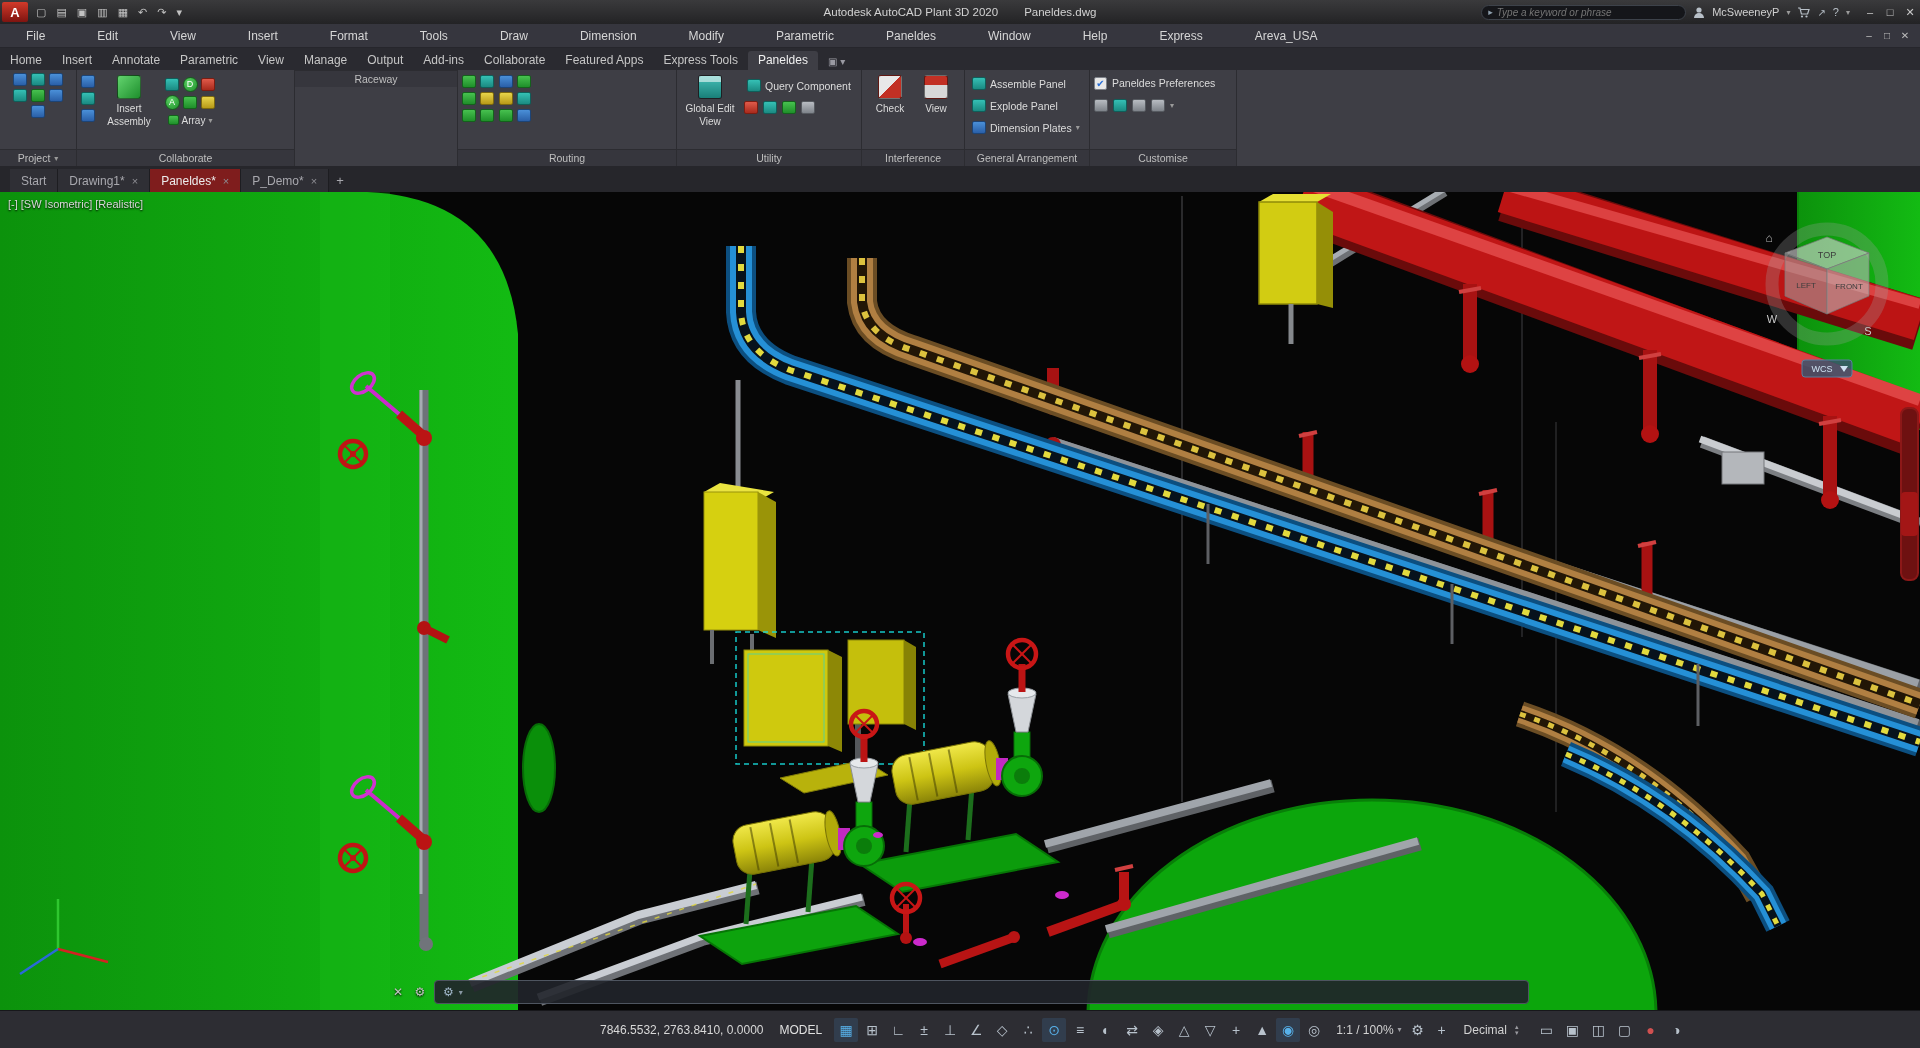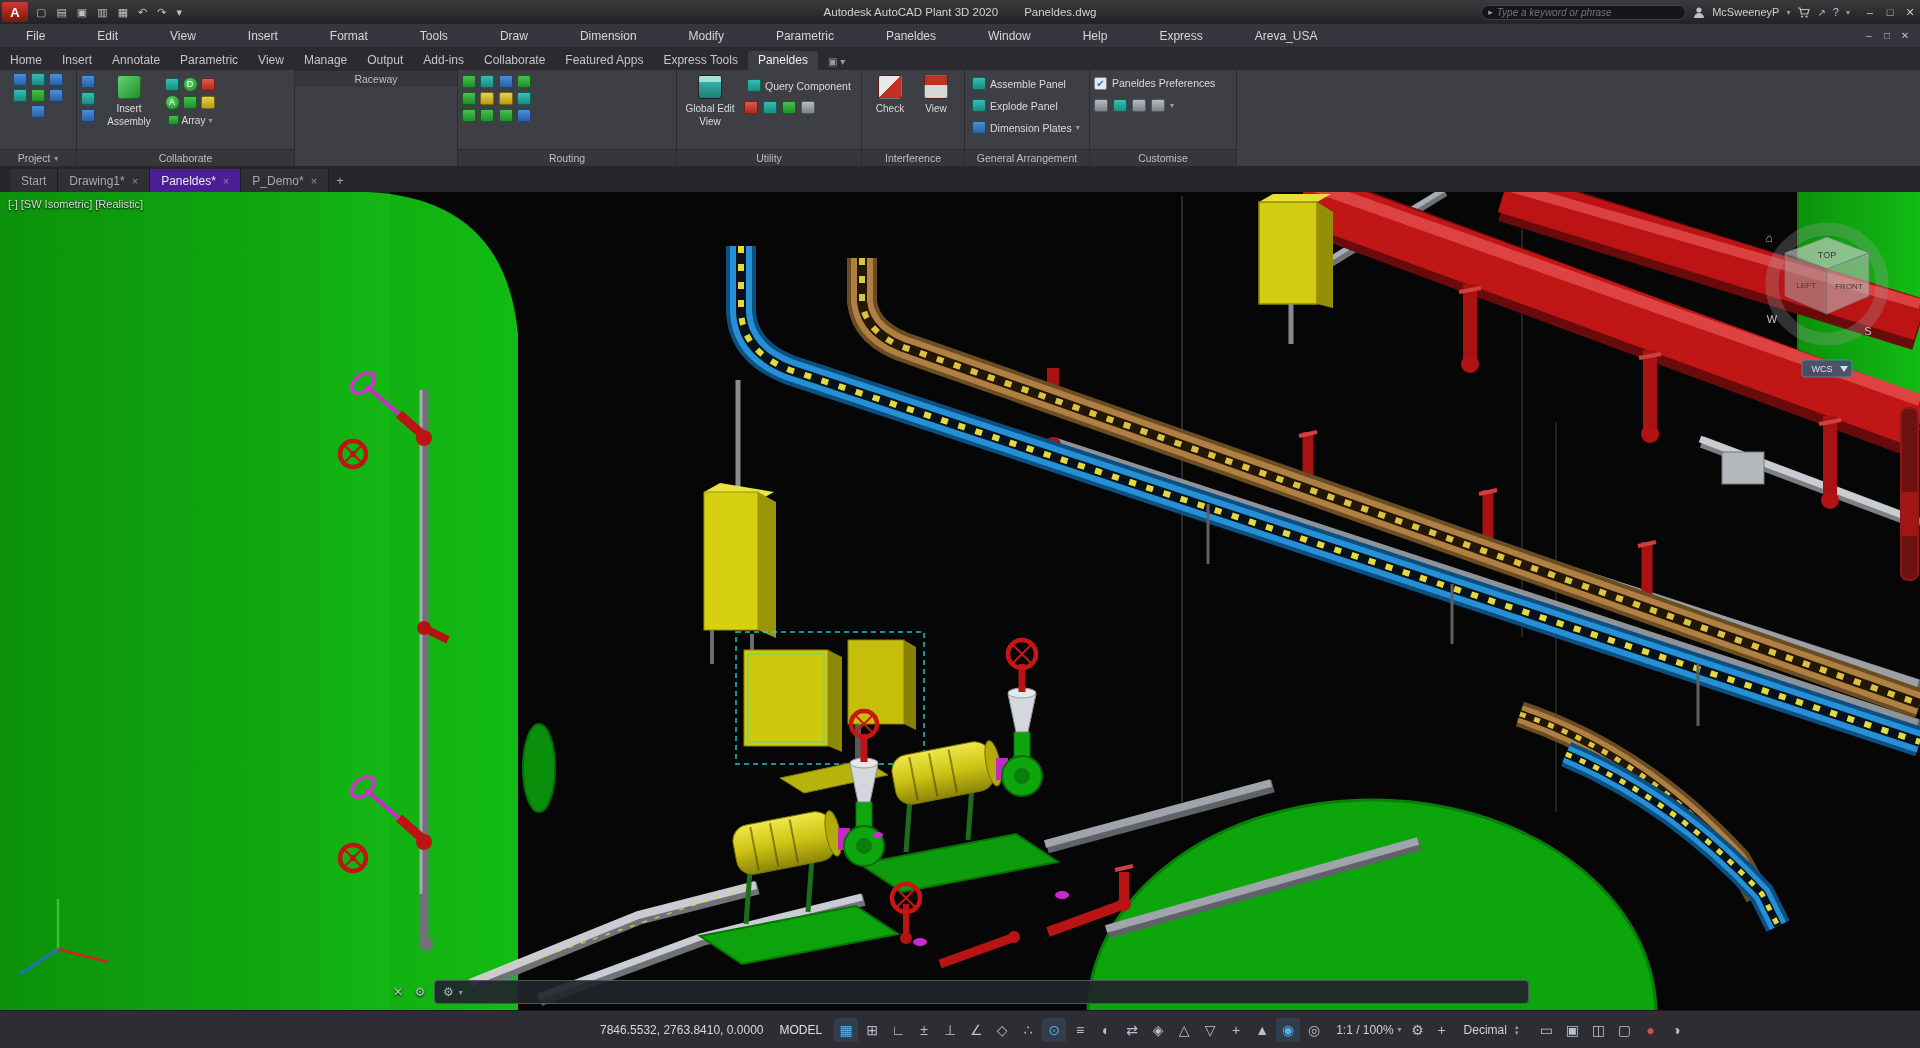--- a/index.html
+++ b/index.html
@@ -85,21 +85,21 @@
   .chkrow { display:flex; align-items:center; gap:5px; font-size:10.5px; color:#dcdcdc; height:20px; }
   .chk { width:13px; height:13px; background:#e8e8e8; border:1px solid #7e828a; border-radius:2px;
     color:#2a6fd8; font-size:10px; line-height:11px; text-align:center; }
   .minirow { display:flex; gap:5px; align-items:center; padding-top:4px; }
   .panel-fill { flex:1; }
 
   
   .doctabs { height:26px; background:#26262b; display:flex; align-items:flex-end; flex:none;padding-left:10px; }
   .dtab { height:23px; display:flex; align-items:center; gap:7px; padding:0 11px;
     background:#2f2f35; color:#a8a8ae; font-size:12px; border-right:1px solid #1d1d21; }
-  .dtab.active { background:#4c1d95; color:#ececec; }
+  .dtab.active { background:#7f1d1d; color:#ececec; }
   .dtab .close { font-size:11px; color:#8d8d93; }
   .plus-tab { width:22px; height:23px; display:flex; align-items:center; justify-content:center;
     color:#a8a8ae; font-size:13px; }
 
   
   .viewport { position:relative; height:818px; background:#060606; flex:none; overflow:hidden; }
   .viewport svg { position:absolute; left:0; top:0; }
   .vp-label { position:absolute; left:8px; top:6px; display:flex; gap:3px; font-size:11px;
     color:#d8d8d8; text-shadow:0 1px 2px #000; }
 

